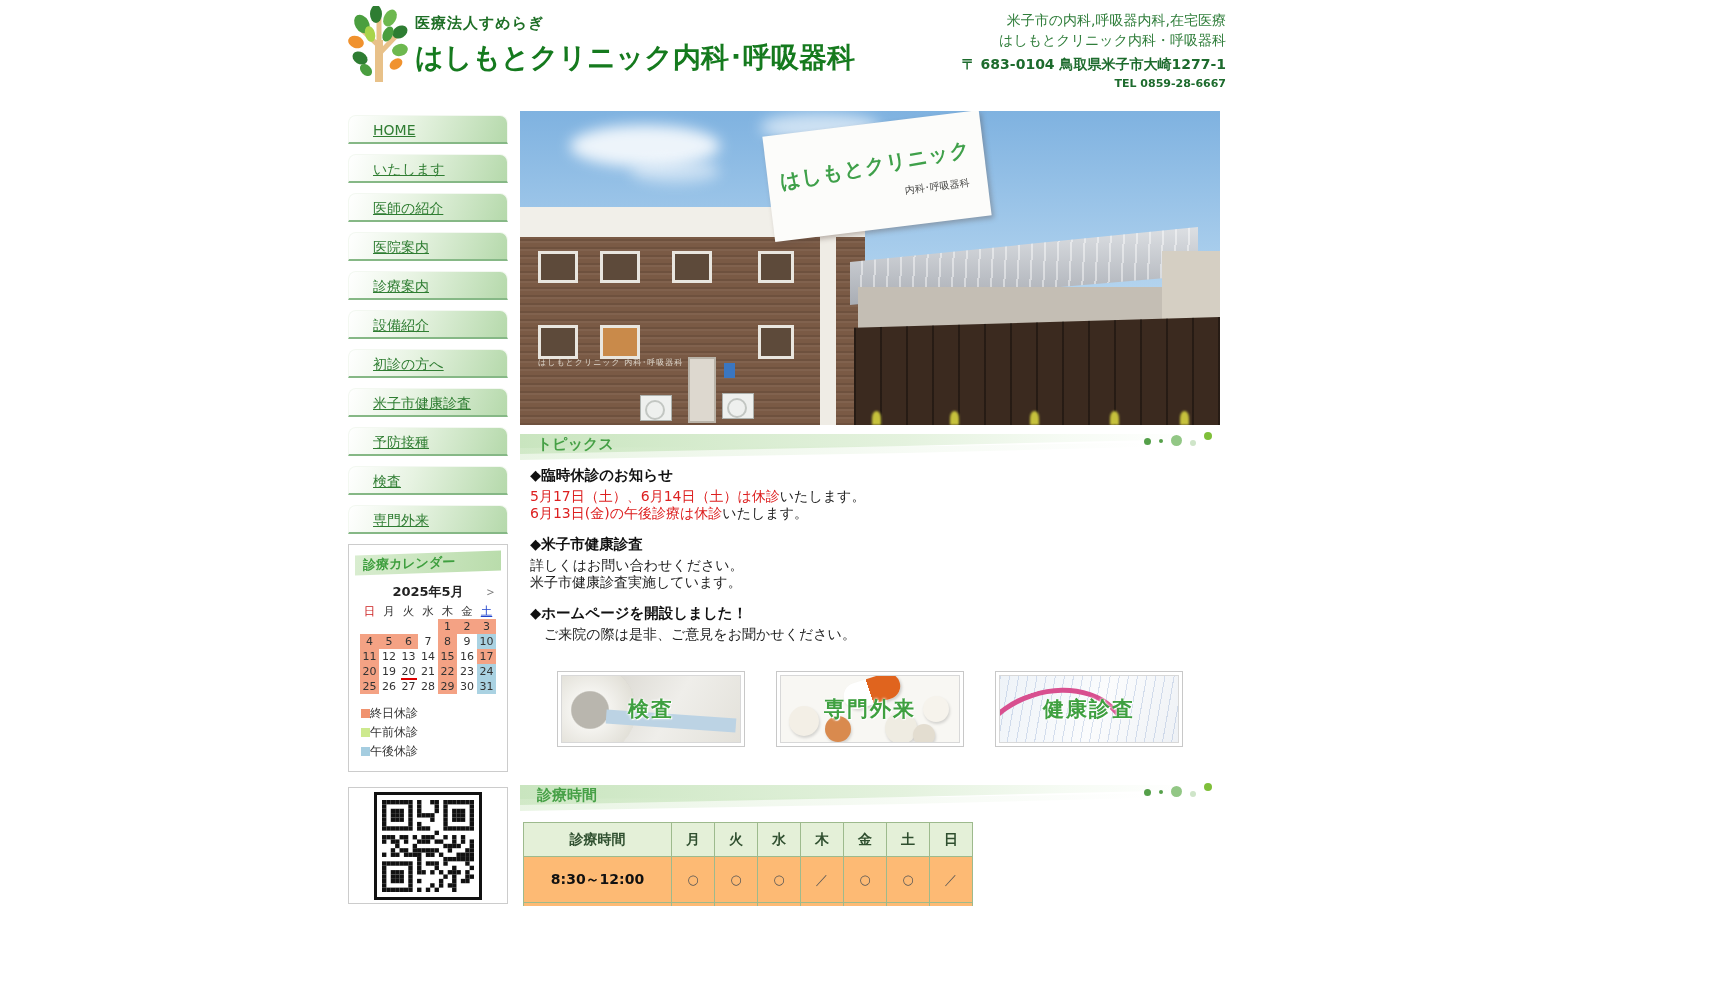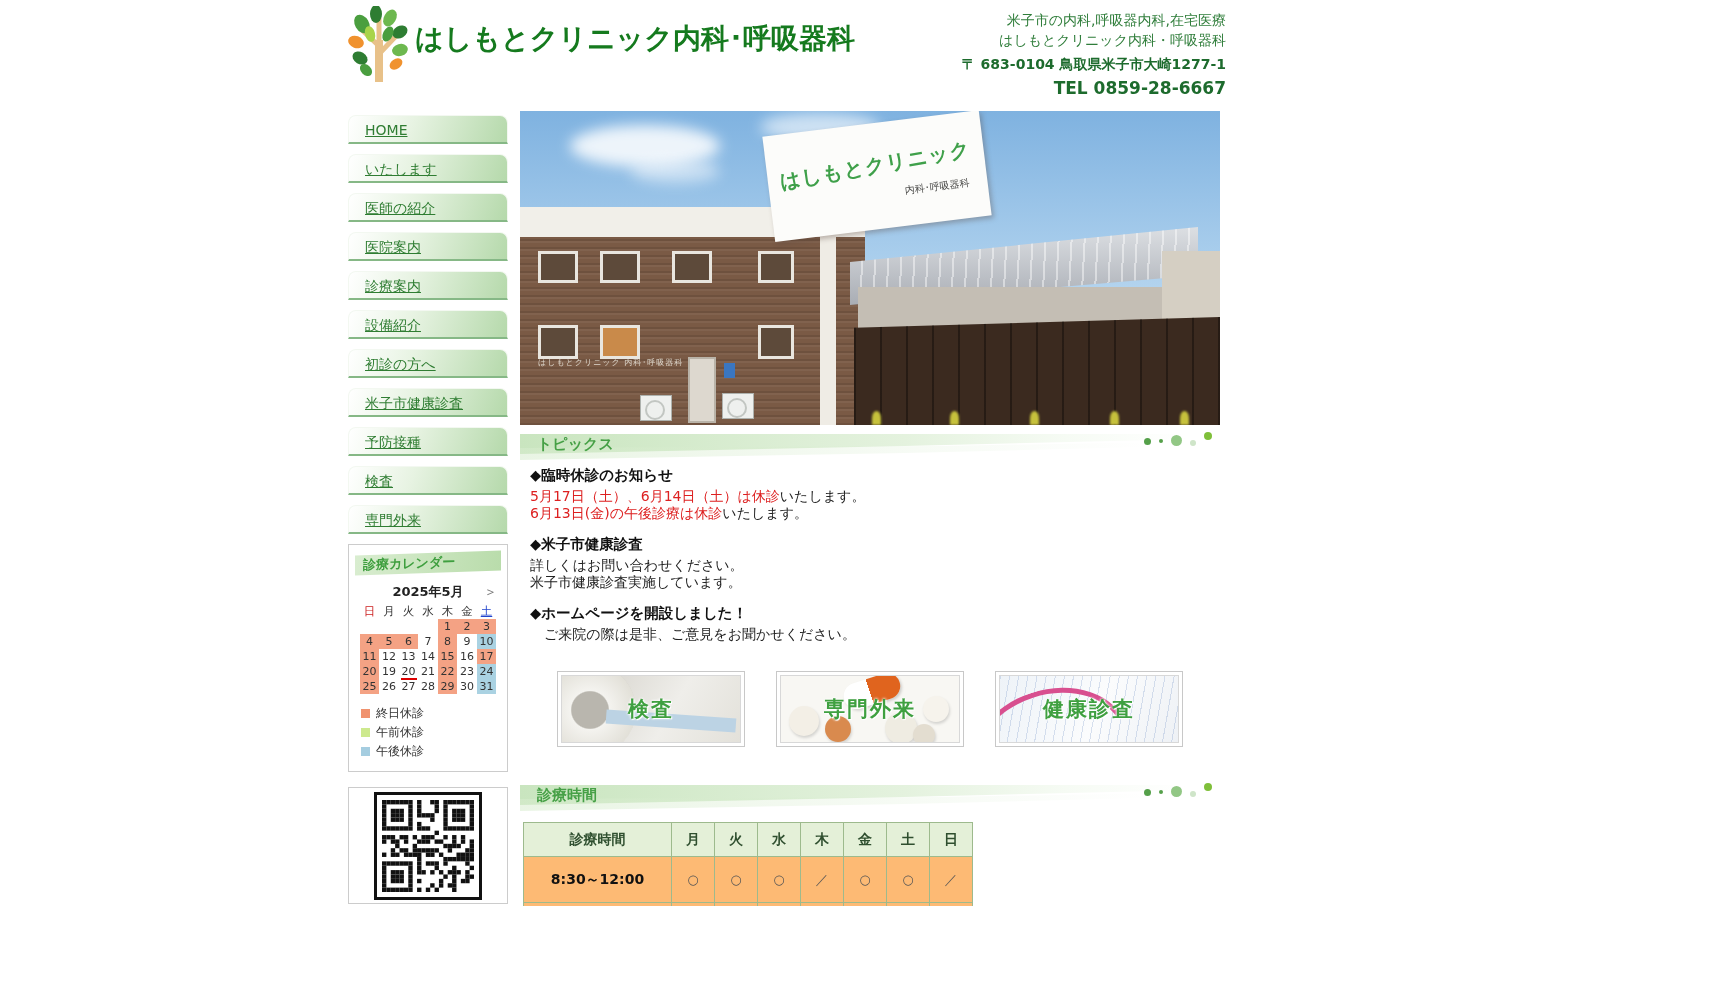--- a/index.html
+++ b/index.html
@@ -8,49 +8,49 @@
 
   
   .header{position:relative;height:103px;padding-top:6px;box-sizing:border-box;}
   .logo-block{position:absolute;left:0;top:6px;display:flex;align-items:flex-start;}
   .logo-tree{width:62px;height:78px;}
   .logo-text{margin-left:5px;padding-top:8px;}
   .logo-org{font-size:15px;font-weight:bold;color:#1e6f26;letter-spacing:1px;}
   .logo-title{font-size:28px;font-weight:bold;color:#157a1e;letter-spacing:0px;margin-top:6px;}
   .head-info{position:absolute;right:2px;top:10px;text-align:right;color:#2f7d3a;font-size:14px;line-height:1.45;}
   .head-info .addr{font-weight:bold;color:#1d6b2d;margin-top:3px;}
-  .head-info .tel{font-weight:bold;color:#1d6b2d;font-size:17px;margin-top:2px;}
+  .head-info .tel{font-weight:bold;color:#1d6b2d;font-size:11px;margin-top:2px;}
 
   
   .cols{display:flex;align-items:flex-start;}
   .sidebar{width:160px;flex:0 0 160px;padding-top:12px;}
   .main{width:700px;margin-left:12px;padding-top:8px;}
 
   
-  .menu-item{display:block;height:29px;line-height:29px;margin-bottom:10px;padding-left:16px;box-sizing:border-box;
+  .menu-item{display:block;height:29px;line-height:29px;margin-bottom:10px;padding-left:24px;box-sizing:border-box;
     background:linear-gradient(110deg,#ffffff 0%,#e7f3e2 40%,#b5d9ab 100%);
     border:1px solid #f3f8f1;border-bottom:2px solid #86b886;border-radius:8px 8px 0 0;
     font-size:14px;color:#2f7d32;text-decoration:underline;cursor:pointer;}
 
   
   .cal-box{margin-top:9px;border:1px solid #cccccc;background:#fff;padding:6px 6px 10px 6px;box-sizing:border-box;width:160px;}
   .cal-banner{height:20px;line-height:20px;background:linear-gradient(100deg,#d9edd0,#b9dcab);transform:skewY(-2deg);
     color:#3f9f3f;font-weight:bold;font-size:13px;padding-left:8px;margin:2px 0 10px 0;}
   .cal-head{position:relative;text-align:center;font-size:13px;font-weight:bold;color:#222;height:18px;margin-top:8px;}
   .cal-next{position:absolute;right:4px;top:0;color:#777;font-weight:normal;cursor:pointer;}
   .cal-grid{display:grid;grid-template-columns:repeat(7,19.5px);justify-content:center;margin-top:2px;}
   .cal-grid .hd{height:16px;line-height:16px;text-align:center;font-size:11.5px;color:#333;}
   .cal-grid .hd.sun{color:#cc2222;}
   .cal-grid .hd.sat{color:#2244cc;text-decoration:underline;}
   .cal-cell{height:15px;line-height:15px;text-align:center;font-size:11px;color:#333;}
   .cal-cell.f{background:#f4a284;}
   .cal-cell.p{background:#aad2e2;}
   .cal-cell.today span{border-bottom:2px solid #dd0000;padding:0 1px;}
   .cal-legend{margin:10px 0 0 6px;}
-  .leg-row{display:flex;align-items:center;gap:6px;height:19px;font-size:12px;color:#333;}
+  .leg-row{display:flex;align-items:center;height:19px;font-size:12px;color:#333;}
   .leg-sq{width:9px;height:9px;display:inline-block;}
 
   
   .qr-box{margin-top:15px;border:1px solid #cccccc;background:#fff;width:160px;height:117px;box-sizing:border-box;
     display:flex;align-items:center;justify-content:center;}
   .qr-frame{border:3px solid #111;background:#fff;padding:5px;line-height:0;}
 
   
   .hero{position:relative;width:700px;height:314px;overflow:hidden;background:linear-gradient(180deg,#7fb2e0 0%,#a8cdec 45%,#dcebf6 100%);}
   .cloud{position:absolute;background:#ffffff;border-radius:50%;filter:blur(7px);opacity:.85;}
@@ -148,20 +148,21 @@
         <ellipse cx="52" cy="26" rx="6" ry="8" fill="#2e7d32" transform="rotate(60 52 26)"></ellipse>
         <ellipse cx="8" cy="36" rx="6" ry="8" fill="#f0922e" transform="rotate(-70 8 36)"></ellipse>
         <ellipse cx="22" cy="28" rx="5" ry="8" fill="#a8d44a" transform="rotate(-15 22 28)"></ellipse>
         <ellipse cx="40" cy="28" rx="5" ry="8" fill="#4a9e3f" transform="rotate(25 40 28)"></ellipse>
         <ellipse cx="52" cy="44" rx="6" ry="8" fill="#6db84f" transform="rotate(75 52 44)"></ellipse>
         <ellipse cx="12" cy="52" rx="6" ry="8" fill="#2e7d32" transform="rotate(-60 12 52)"></ellipse>
         <ellipse cx="48" cy="58" rx="5" ry="7" fill="#f0922e" transform="rotate(55 48 58)"></ellipse>
         <ellipse cx="18" cy="64" rx="5" ry="7" fill="#4a9e3f" transform="rotate(-45 18 64)"></ellipse>
       </svg>
       <div class="logo-text">
+        <div class="logo-org">医療法人すめらぎ</div>
         <div class="logo-title">はしもとクリニック内科･呼吸器科</div>
       </div>
     </div>
     <div class="head-info">
       <div>米子市の内科,呼吸器内科,在宅医療</div>
       <div>はしもとクリニック内科・呼吸器科</div>
       <div class="addr">〒 683-0104 鳥取県米子市大崎1277-1</div>
       <div class="tel">TEL 0859-28-6667</div>
     </div>
   </div>

